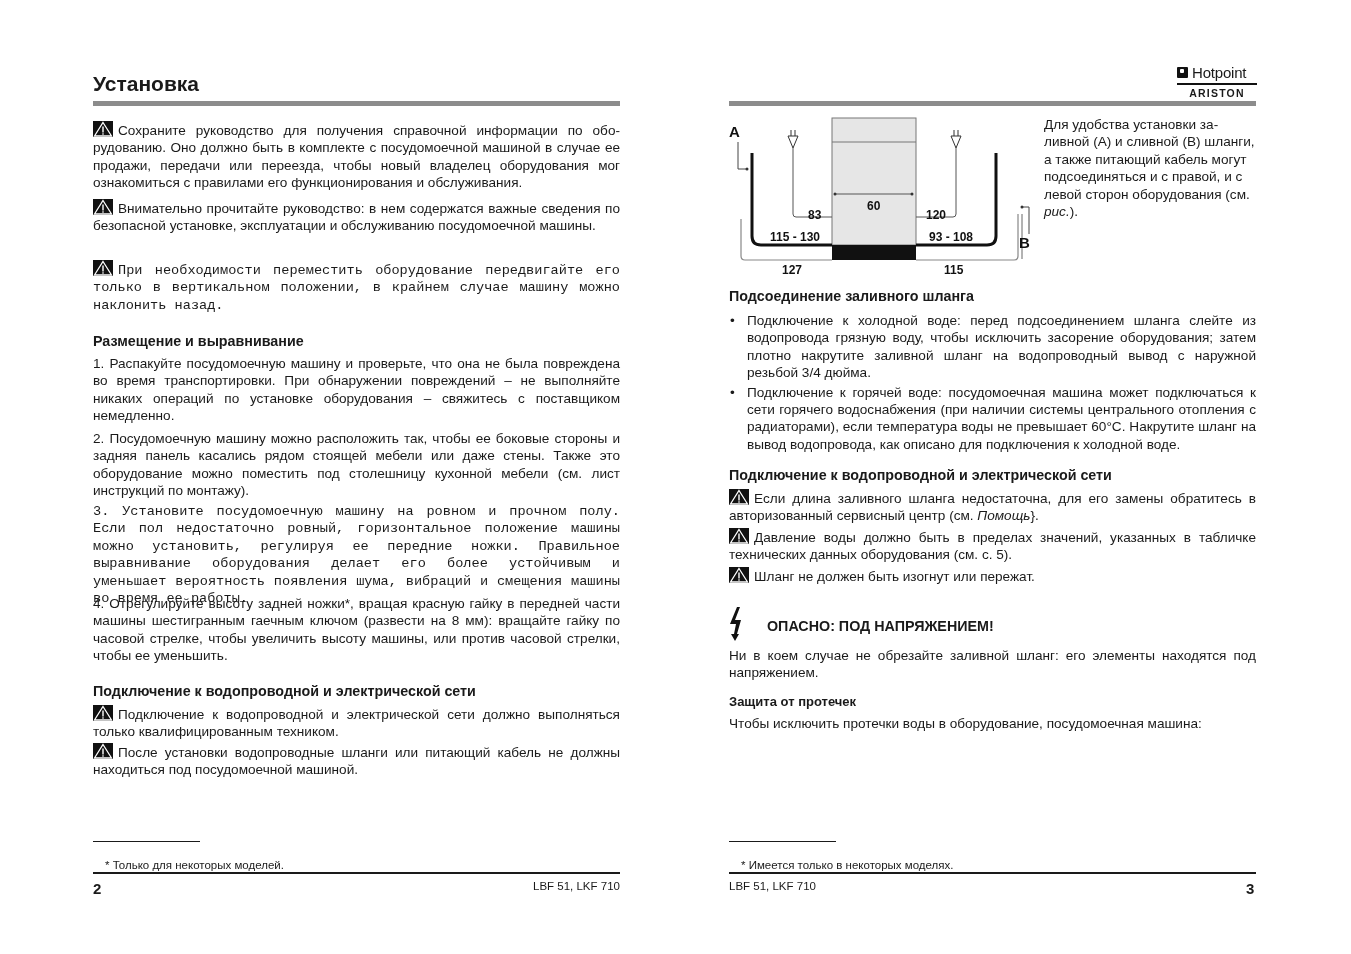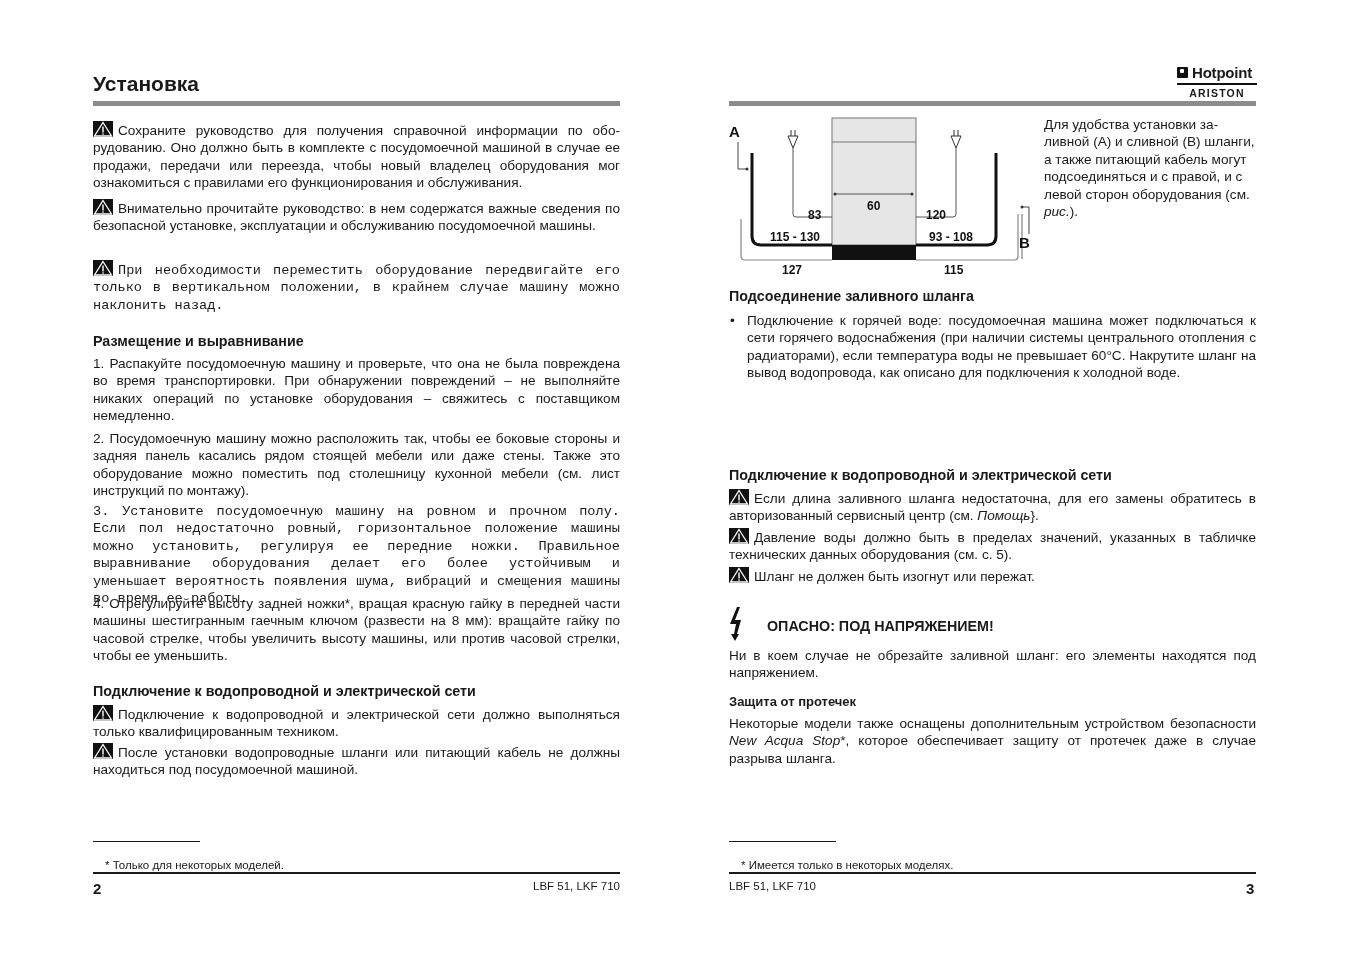--- a/index.html
+++ b/index.html
@@ -14,21 +14,21 @@
   .warn svg { display: block; }
   .foot-rule-short { position: absolute; width: 107px; height: 1px; background: #1a1a1a; }
   .foot-rule { position: absolute; width: 527px; height: 2px; background: #1a1a1a; }
   .footnote { position: absolute; font-size: 11.5px; margin: 12px; }
   .pagenum { position: absolute; font-size: 15px; font-weight: bold; margin: 0; }
   .model { position: absolute; font-size: 11.5px; margin: 0; }
   ul.bullets { position: absolute; margin: 0; padding: 0; list-style: none; font-size: 13.6px; line-height: 17.4px; }
   ul.bullets li { position: relative; padding-left: 18px; text-align: justify; margin-bottom: 2px; }
   ul.bullets li::before { content: "•"; position: absolute; left: 1px; top: 0; }
   .logo { position: absolute; left: 1177px; top: 64px; width: 80px; }
-  .logo .hp { display: flex; align-items: center; font-size: 15px; font-weight: bold; letter-spacing: -0.2px; }
+  .logo .hp { display: flex; align-items: center; font-size: 15px; font-weight: normal; letter-spacing: -0.2px; }
   .logo .hp .sq { display: inline-block; width: 11px; height: 11px; background: #111; margin-right: 4px; border-radius: 1px; position: relative; }
   .logo .hp .sq::after { content: ""; position: absolute; left: 3px; top: 2px; width: 4px; height: 4px; background: #fff; border-radius: 1px; }
   .logo .bar { height: 2px; background: #111; margin-top: 2px; }
   .logo .ar { font-size: 10.5px; font-weight: bold; letter-spacing: 1.2px; text-align: center; margin-top: 2px; }
   .danger { position: absolute; left: 729px; top: 607px; display: flex; align-items: center; }
   .danger .txt { font-size: 14.3px; font-weight: bold; margin-left: 24px; }
   .diagram { position: absolute; left: 726px; top: 114px; width: 310px; height: 170px; }
   .diagram text { font-family: "Liberation Sans", sans-serif; font-weight: bold; }
   i { font-style: italic; }
 </style>
@@ -147,20 +147,21 @@
   <text x="56" y="160" font-size="12" fill="#111">127</text>
   <text x="218" y="160" font-size="12" fill="#111">115</text>
 </svg>
 
 <p class="para" style="left:1044px; top:116px; width:212px; text-align:left;">
   <span>Для удобства установки за­ливной (A) и сливной (B) шланги, а также питающий кабель могут подсоединяться и с правой, и с левой сторон оборудования (см. </span><i>рис.</i><span>).</span>
 </p>
 
 <h2 class="h2" style="left:729px; top:288px;">Подсоединение заливного шланга</h2>
 <ul class="bullets" style="left:729px; top:312px; width:527px;">
+  <li>Подключение к холодной воде: перед подсоединением шланга слейте из водопровода грязную воду, чтобы исключить засорение оборудования; за­тем плотно накрутите заливной шланг на водопроводный вывод с наружной резьбой 3/4 дюйма.</li>
   <li>Подключение к горячей воде: посудомоечная машина может подключаться к сети горячего водоснабжения (при наличии системы центрального отопле­ния с радиаторами), если температура воды не превышает 60°C. Накрутите шланг на вывод водопровода, как описано для подключения к холодной воде.</li>
 </ul>
 
 <h2 class="h2" style="left:729px; top:467px;">Подключение к водопроводной и электрической сети</h2>
 <p class="para" style="left:729px; top:489px; width:527px;">
   <span class="warn"><svg width="20" height="16" viewBox="0 0 20 16">
         <rect width="20" height="16" fill="#111"></rect>
         <path d="M10 1.5 L18.5 15 L1.5 15 Z" fill="none" stroke="#fff" stroke-width="1.3"></path>
         <rect x="9.3" y="5.5" width="1.4" height="6" fill="#fff"></rect>
         <rect x="9.3" y="12.3" width="1.4" height="1.4" fill="#fff"></rect>
@@ -186,20 +187,20 @@
 <div class="danger">
   <span><svg width="14" height="34" viewBox="0 0 14 34">
         <path d="M8 0 L1 17 L7 17 L5 27 L2 27 L6 34 L10 27 L8 27 L12 13 L6 13 L11 0 Z" fill="#111"></path>
       </svg></span>
   <span class="txt">ОПАСНО: ПОД НАПРЯЖЕНИЕМ!</span>
 </div>
 <p class="para" style="left:729px; top:647px; width:527px;">Ни в коем случае не обрезайте заливной шланг: его элементы находятся под напряжением.</p>
 
 <h3 class="h3" style="left:729px; top:694px;">Защита от протечек</h3>
 <p class="para" style="left:729px; top:715px; width:527px;">
-  <span style="display:block;"><span>Некоторые модели также оснащены дополнительным устройством безопас­ности </span><i>New Acqua Stop</i><span>*,  которое обеспечивает защиту от протечек даже в слу­чае разрыва шланга.</span></span>
+  <span style="display:block; text-align:left;">Чтобы исключить протечки воды в оборудование, посудомоечная машина:</span>
 </p>
 
 <div class="foot-rule-short" style="left:729px; top:841px;"></div>
 <p class="footnote" style="left:729px; top:847px;">* Имеется только в некоторых моделях.</p>
 <div class="foot-rule" style="left:729px; top:872px;"></div>
 <p class="model" style="left:729px; top:880px;">LBF 51, LKF 710</p>
 <p class="pagenum" style="left:1246px; top:880px;">3</p>
 
 </body></html>

